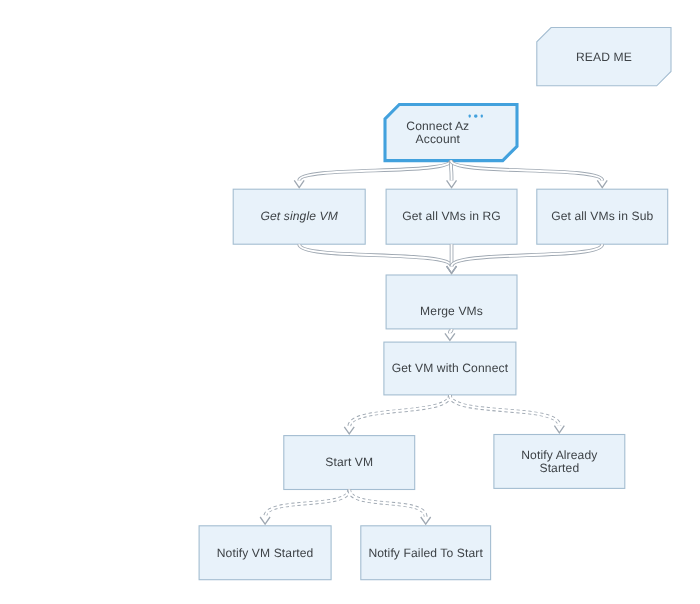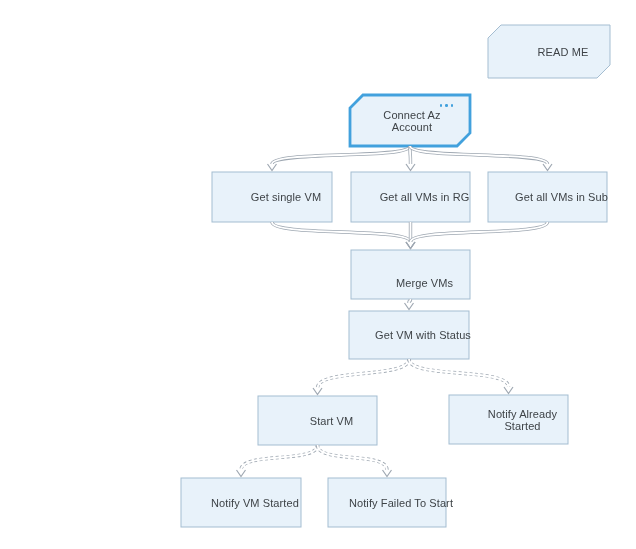--- a/index.html
+++ b/index.html
@@ -5,21 +5,21 @@
   html,body{margin:0;padding:0;}
   body{
     width:636px;height:549px;background:#ffffff;overflow:hidden;
     font-family:"Liberation Sans", sans-serif;
   }
   .canvas{position:relative;width:636px;height:549px;background:#ffffff;}
   #shape-layer{position:absolute;left:0;top:0;}
   .node-label{
     position:absolute;display:flex;align-items:center;justify-content:center;
     font-size:11px;color:#3e4347;letter-spacing:.1px;text-align:center;
-    cursor:default;user-select:none;padding-left:14px;
+    cursor:default;user-select:none;
   }
   .node-label span{padding:0 6px;}
   .menu-dots{
     position:absolute;display:flex;gap:3px;align-items:center;
   }
   .menu-dots i{
     width:2.5px;height:2.5px;border-radius:50%;display:block;
   }
 </style>
 </head>
@@ -99,34 +99,34 @@
       <span>READ ME</span>
     </div>
     <div class="node-label" style="left: 350px; top: 95px; width: 96px; height: 51px; justify-content: center;">
       <span>Connect Az Account</span>
       <div class="menu-dots" style="right: 7px; top: 9px;">
         <i style="background: rgb(66, 161, 221);"></i>
         <i style="background: rgb(66, 161, 221);"></i>
         <i style="background: rgb(66, 161, 221);"></i>
       </div>
     </div>
-    <div class="node-label" style="left: 212px; top: 172px; width: 120px; height: 50px;">
+    <div class="node-label" style="left: 212px; top: 172px; width: 120px; height: 50px; font-style: italic;">
       <span>Get single VM</span>
     </div>
     <div class="node-label" style="left: 351px; top: 172px; width: 119px; height: 50px;">
       <span>Get all VMs in RG</span>
     </div>
     <div class="node-label" style="left: 488px; top: 172px; width: 119px; height: 50px; text-align: center;">
       <span>Get all VMs in Sub</span>
     </div>
     <div class="node-label" style="left: 351px; top: 250px; width: 119px; height: 66px;">
       <span>Merge VMs</span>
     </div>
     <div class="node-label" style="left: 349px; top: 311px; width: 120px; height: 48px;">
-      <span>Get VM with Status</span>
+      <span>Get VM with Connect</span>
     </div>
     <div class="node-label" style="left: 449px; top: 395px; width: 119px; height: 49px;">
       <span>Notify Already Started</span>
     </div>
     <div class="node-label" style="left: 258px; top: 396px; width: 119px; height: 49px;">
       <span>Start VM</span>
     </div>
     <div class="node-label" style="left: 181px; top: 478px; width: 120px; height: 49px; border-radius: 14px;">
       <span>Notify VM Started</span>
     </div>

